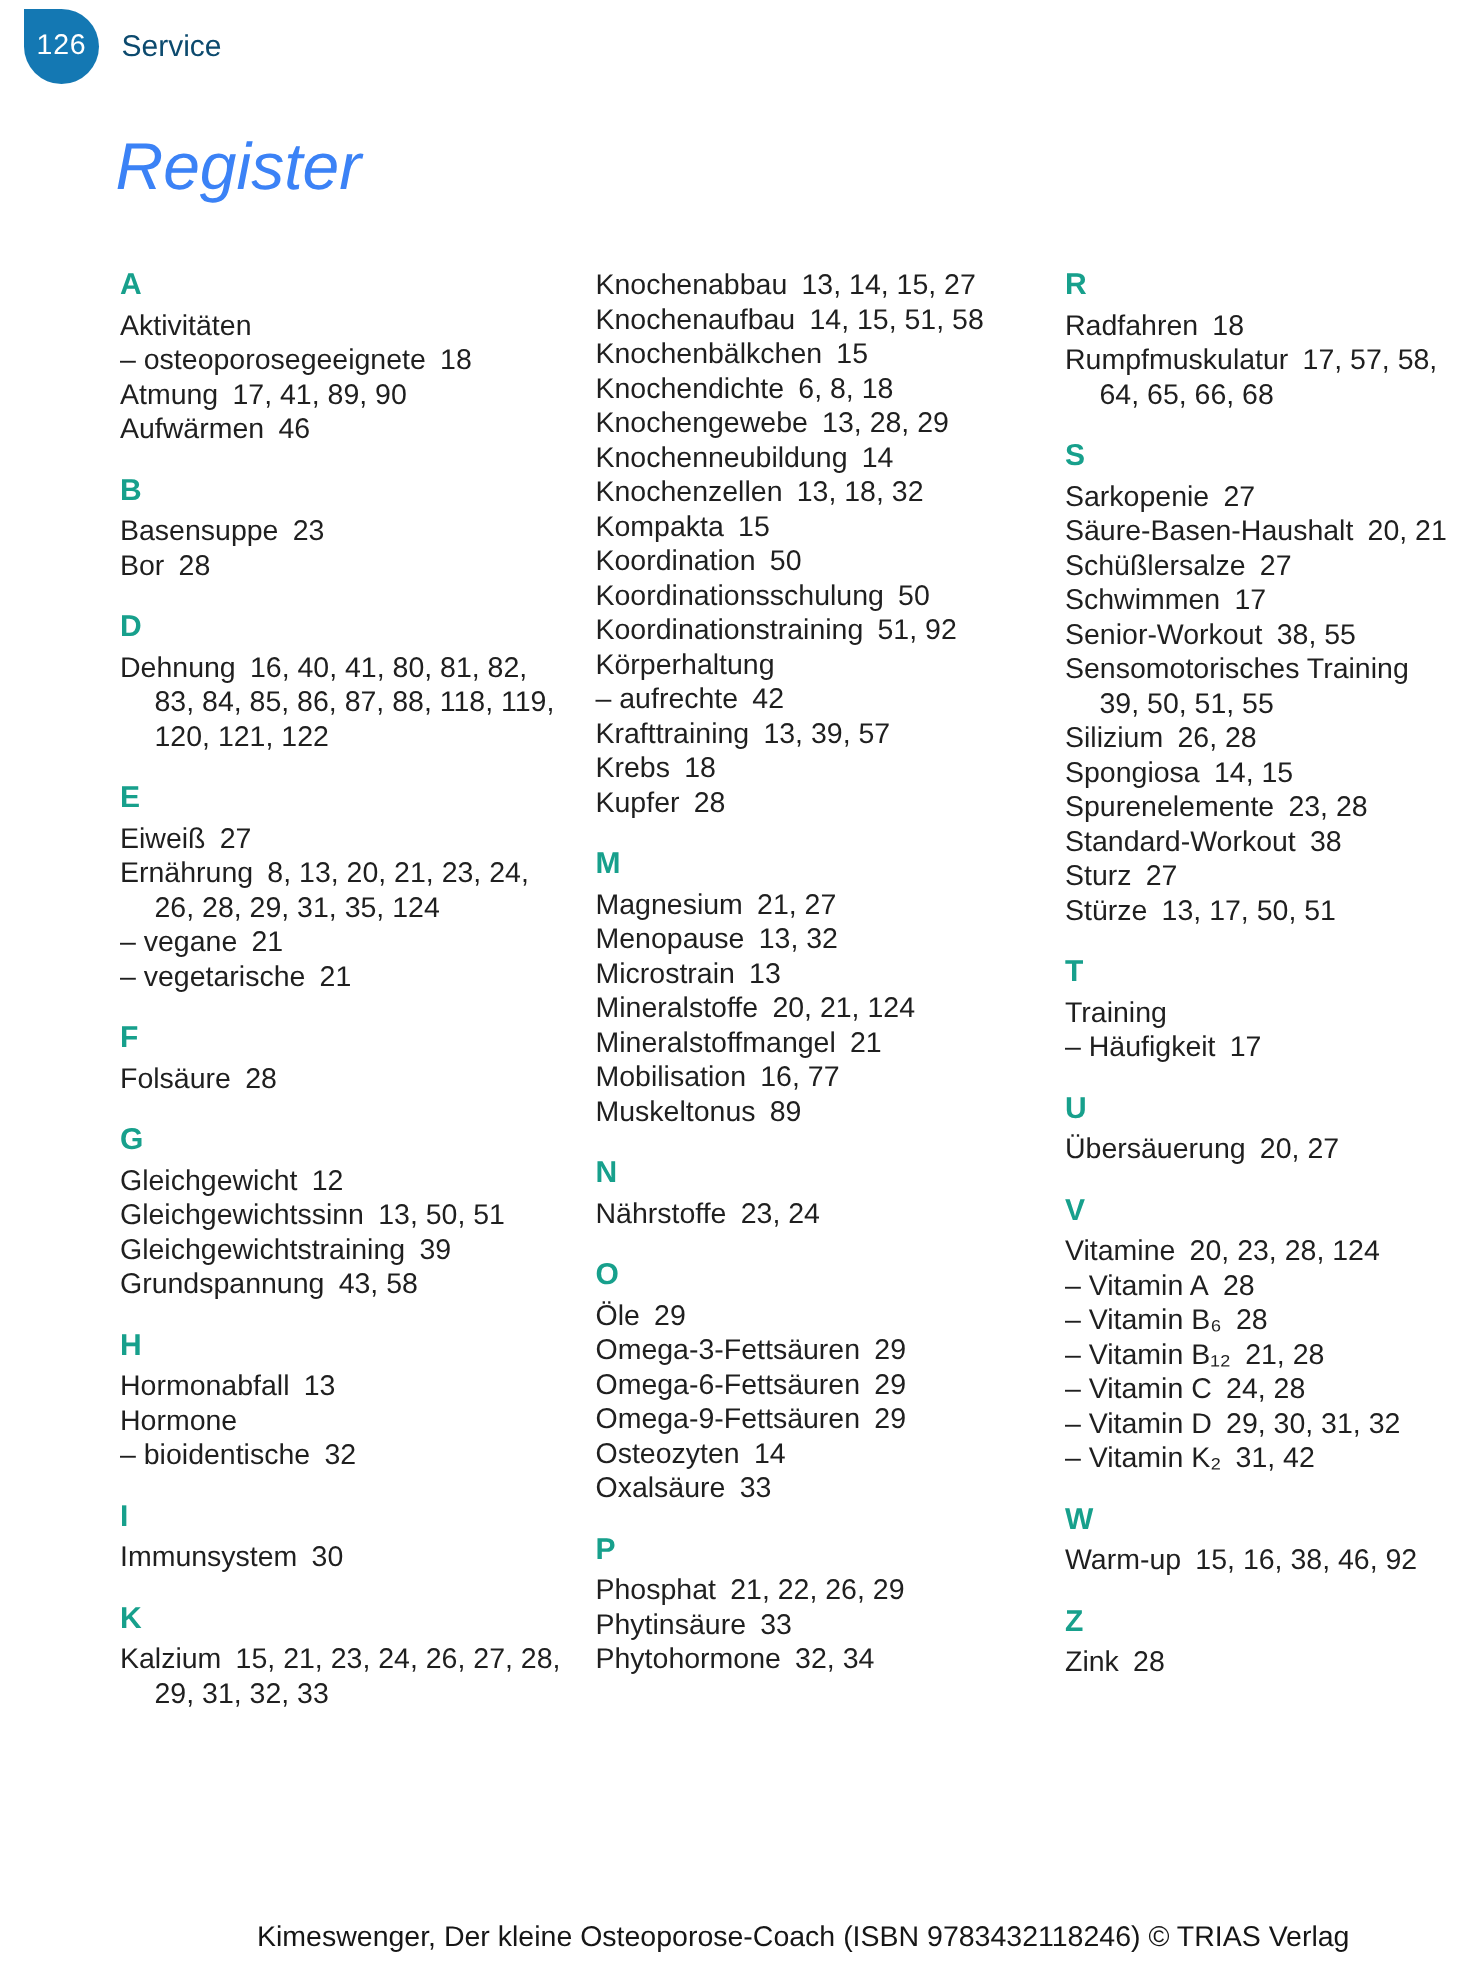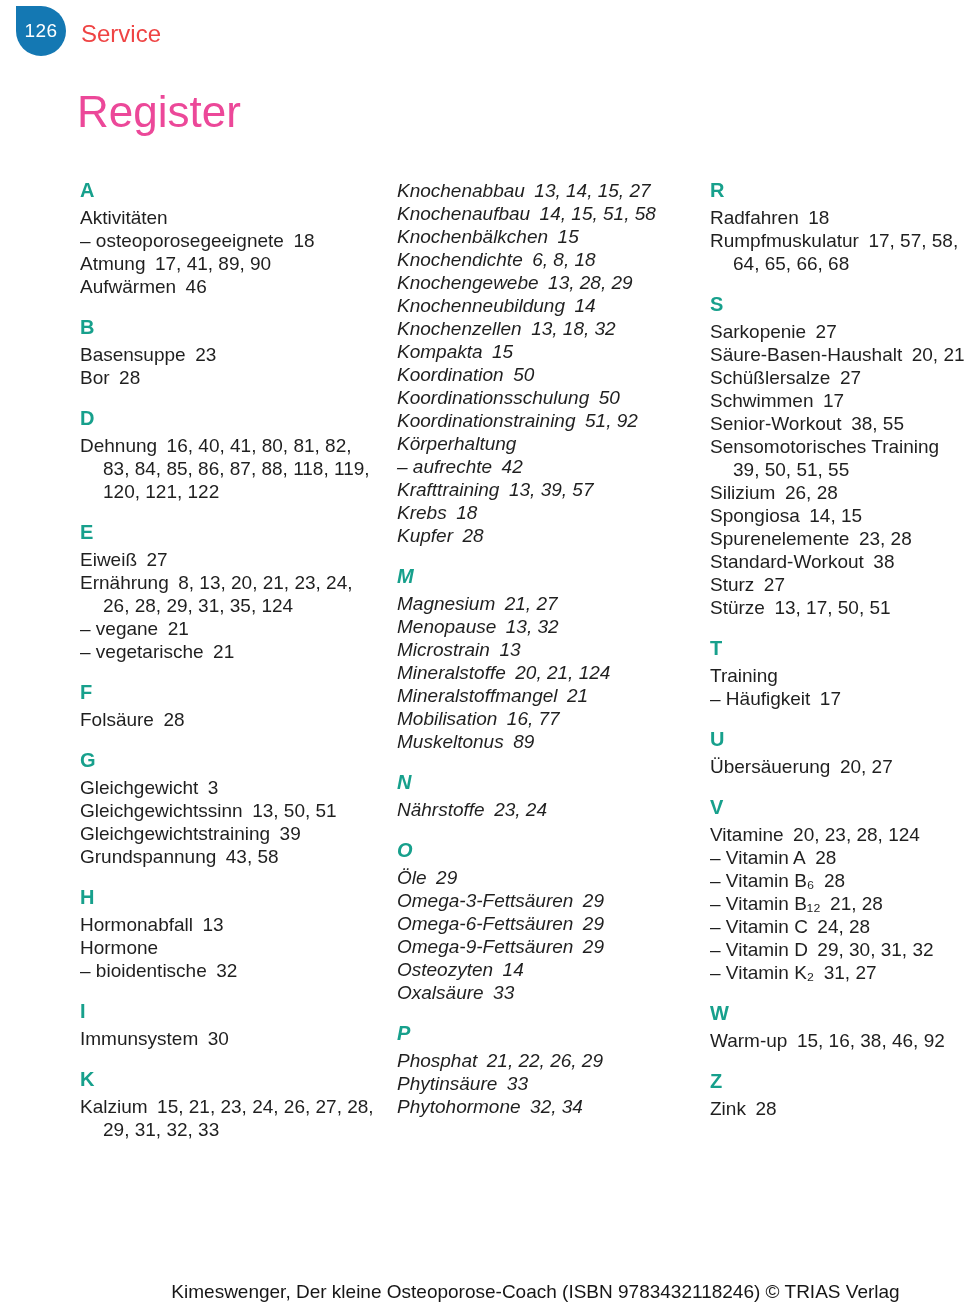--- a/index.html
+++ b/index.html
@@ -28,40 +28,41 @@
     align-items: center;
     justify-content: center;
     color: #ffffff;
     font-size: 19px;
     letter-spacing: 0.5px;
   }
   .service-label {
     position: absolute;
     left: 81px;
     top: 20px;
-    font-size: 24px;
-    color: #ef4444;
+    font-size: 20px;
+    color: #0c4a6e;
   }
   .page-title {
     position: absolute;
     left: 77px;
     top: 88px;
     font-size: 44px;
     line-height: 48px;
-    color: #ec4899;
+    color: #3b82f6;
+    font-style: italic;
   }
   .columns {
     position: absolute;
     left: 80px;
     top: 179px;
     display: flex;
   }
   .col { flex: 0 0 auto; }
   .col:nth-child(1) { width: 297px; margin-right: 20px; }
-  .col:nth-child(2) { width: 295px; margin-right: 18px; font-style: italic; }
+  .col:nth-child(2) { width: 295px; margin-right: 18px; }
   .col:nth-child(3) { width: 263px; }
   .group { margin-top: 18px; }
   .col > .group:first-child { margin-top: 0; }
   .letter {
     font-size: 20px;
     line-height: 23px;
     font-weight: bold;
     color: #17a08c;
     margin-bottom: 4px;
   }
@@ -121,21 +122,21 @@
           <div class="entry">Ernährung 8, 13, 20, 21, 23, 24, 26, 28, 29, 31, 35, 124</div>
           <div class="entry">– vegane 21</div>
           <div class="entry">– vegetarische 21</div>
         </div>
         <div class="group">
           <div class="letter">F</div>
           <div class="entry">Folsäure 28</div>
         </div>
         <div class="group">
           <div class="letter">G</div>
-          <div class="entry">Gleichgewicht 3</div>
+          <div class="entry">Gleichgewicht 12</div>
           <div class="entry">Gleichgewichtssinn 13, 50, 51</div>
           <div class="entry">Gleichgewichtstraining 39</div>
           <div class="entry">Grundspannung 43, 58</div>
         </div>
         <div class="group">
           <div class="letter">H</div>
           <div class="entry">Hormonabfall 13</div>
           <div class="entry">Hormone</div>
           <div class="entry">– bioidentische 32</div>
         </div>
@@ -228,21 +229,21 @@
           <div class="entry">Übersäuerung 20, 27</div>
         </div>
         <div class="group">
           <div class="letter">V</div>
           <div class="entry">Vitamine 20, 23, 28, 124</div>
           <div class="entry">– Vitamin A 28</div>
           <div class="entry">– Vitamin B₆ 28</div>
           <div class="entry">– Vitamin B₁₂ 21, 28</div>
           <div class="entry">– Vitamin C 24, 28</div>
           <div class="entry">– Vitamin D 29, 30, 31, 32</div>
-          <div class="entry">– Vitamin K₂ 31, 27</div>
+          <div class="entry">– Vitamin K₂ 31, 42</div>
         </div>
         <div class="group">
           <div class="letter">W</div>
           <div class="entry">Warm-up 15, 16, 38, 46, 92</div>
         </div>
         <div class="group">
           <div class="letter">Z</div>
           <div class="entry">Zink 28</div>
         </div>
       </div>

